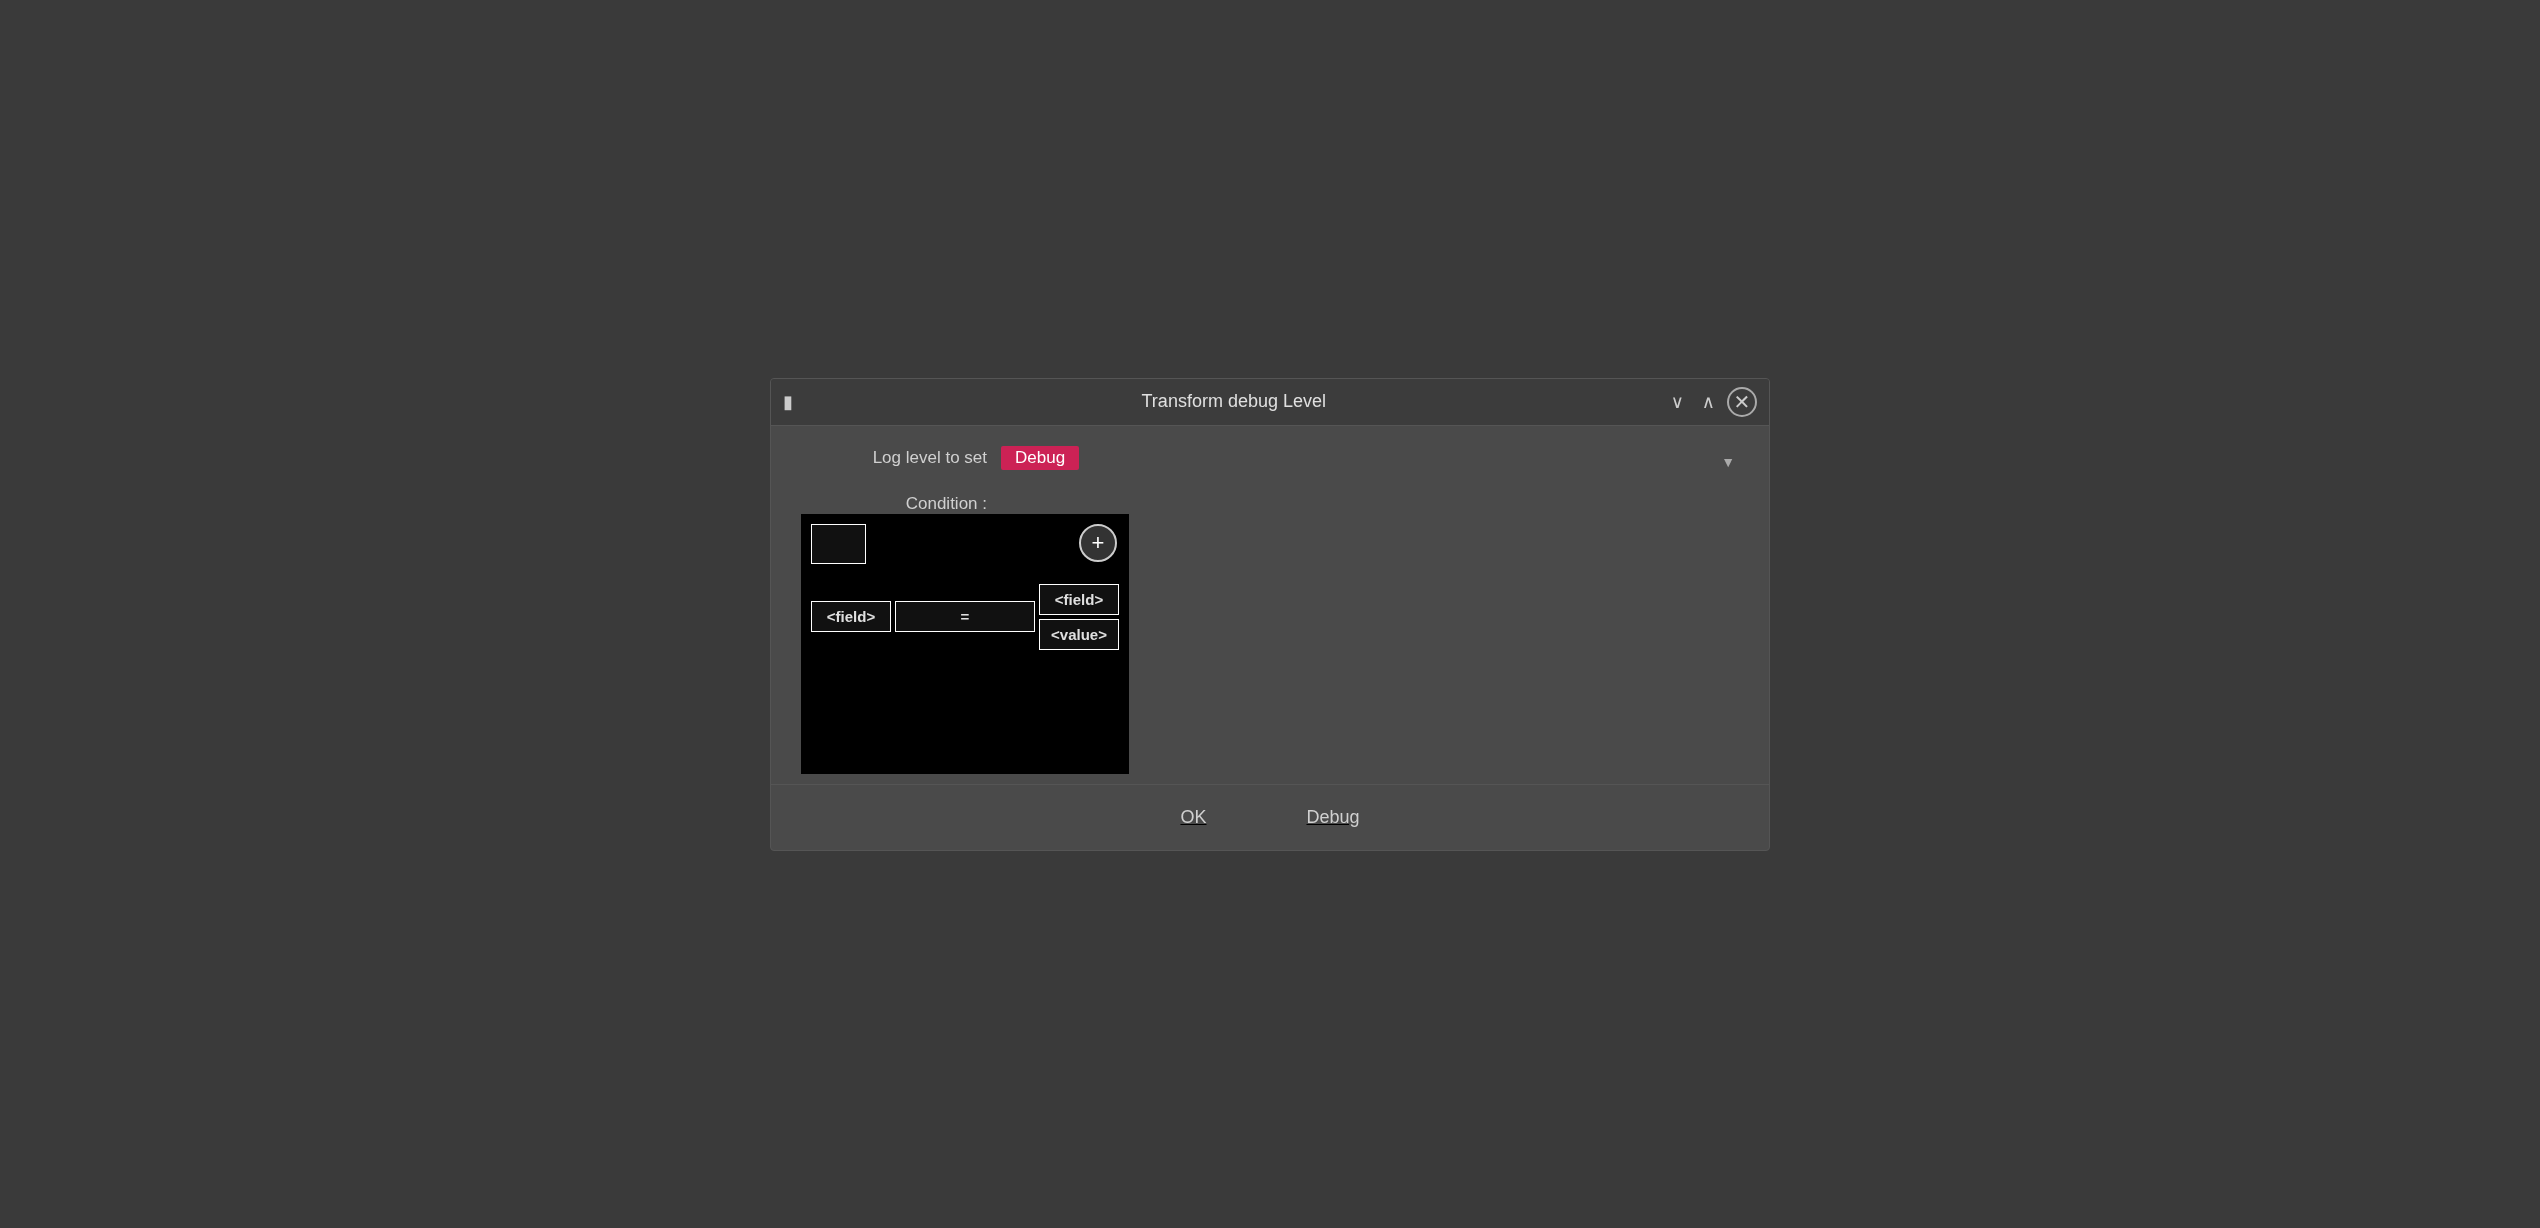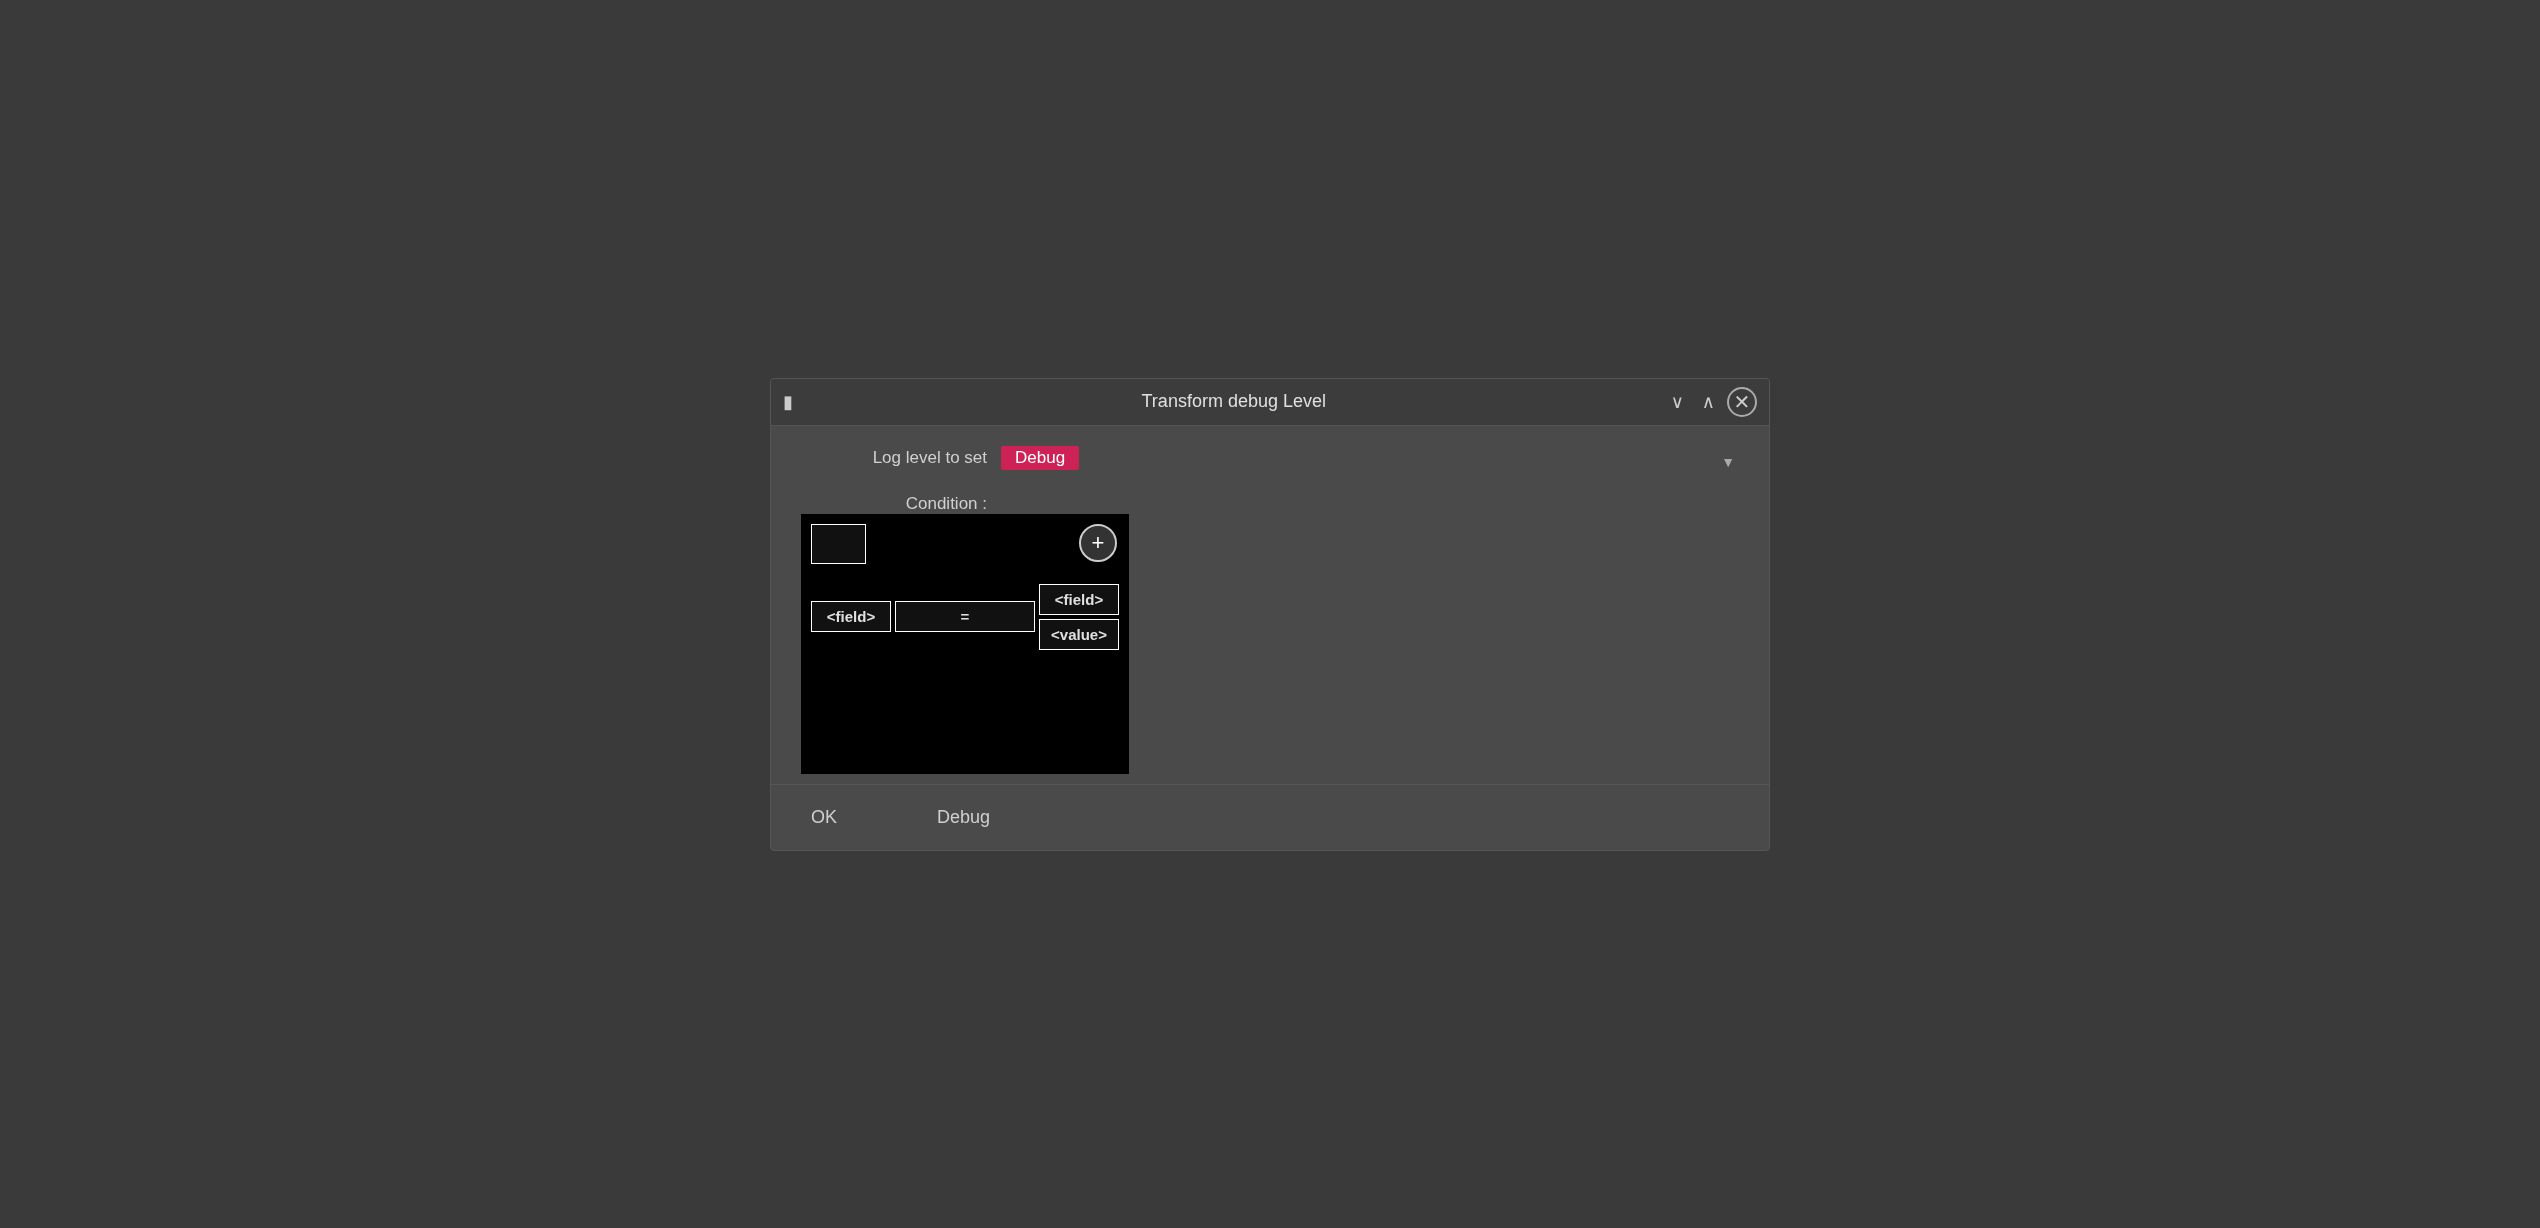--- a/index.html
+++ b/index.html
@@ -176,24 +176,26 @@
       font-size: 22px;
       display: flex;
       align-items: center;
       justify-content: center;
       cursor: pointer;
       line-height: 1;
     }
 
     .dialog-footer {
       display: flex;
+      justify-content: center;
       gap: 60px;
       padding: 18px 20px;
       border-top: 1px solid #555;
       margin-top: 10px;
+      text-decoration: underline;
     }
 
     .footer-btn {
       background: none;
       border: none;
       color: #d0d0d0;
       font-size: 18px;
       cursor: pointer;
       padding: 4px 20px;
     }

